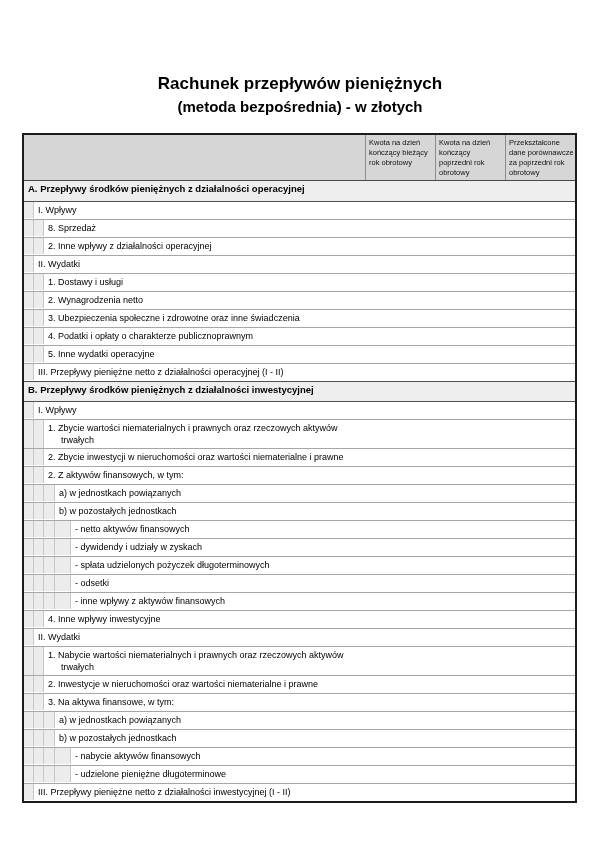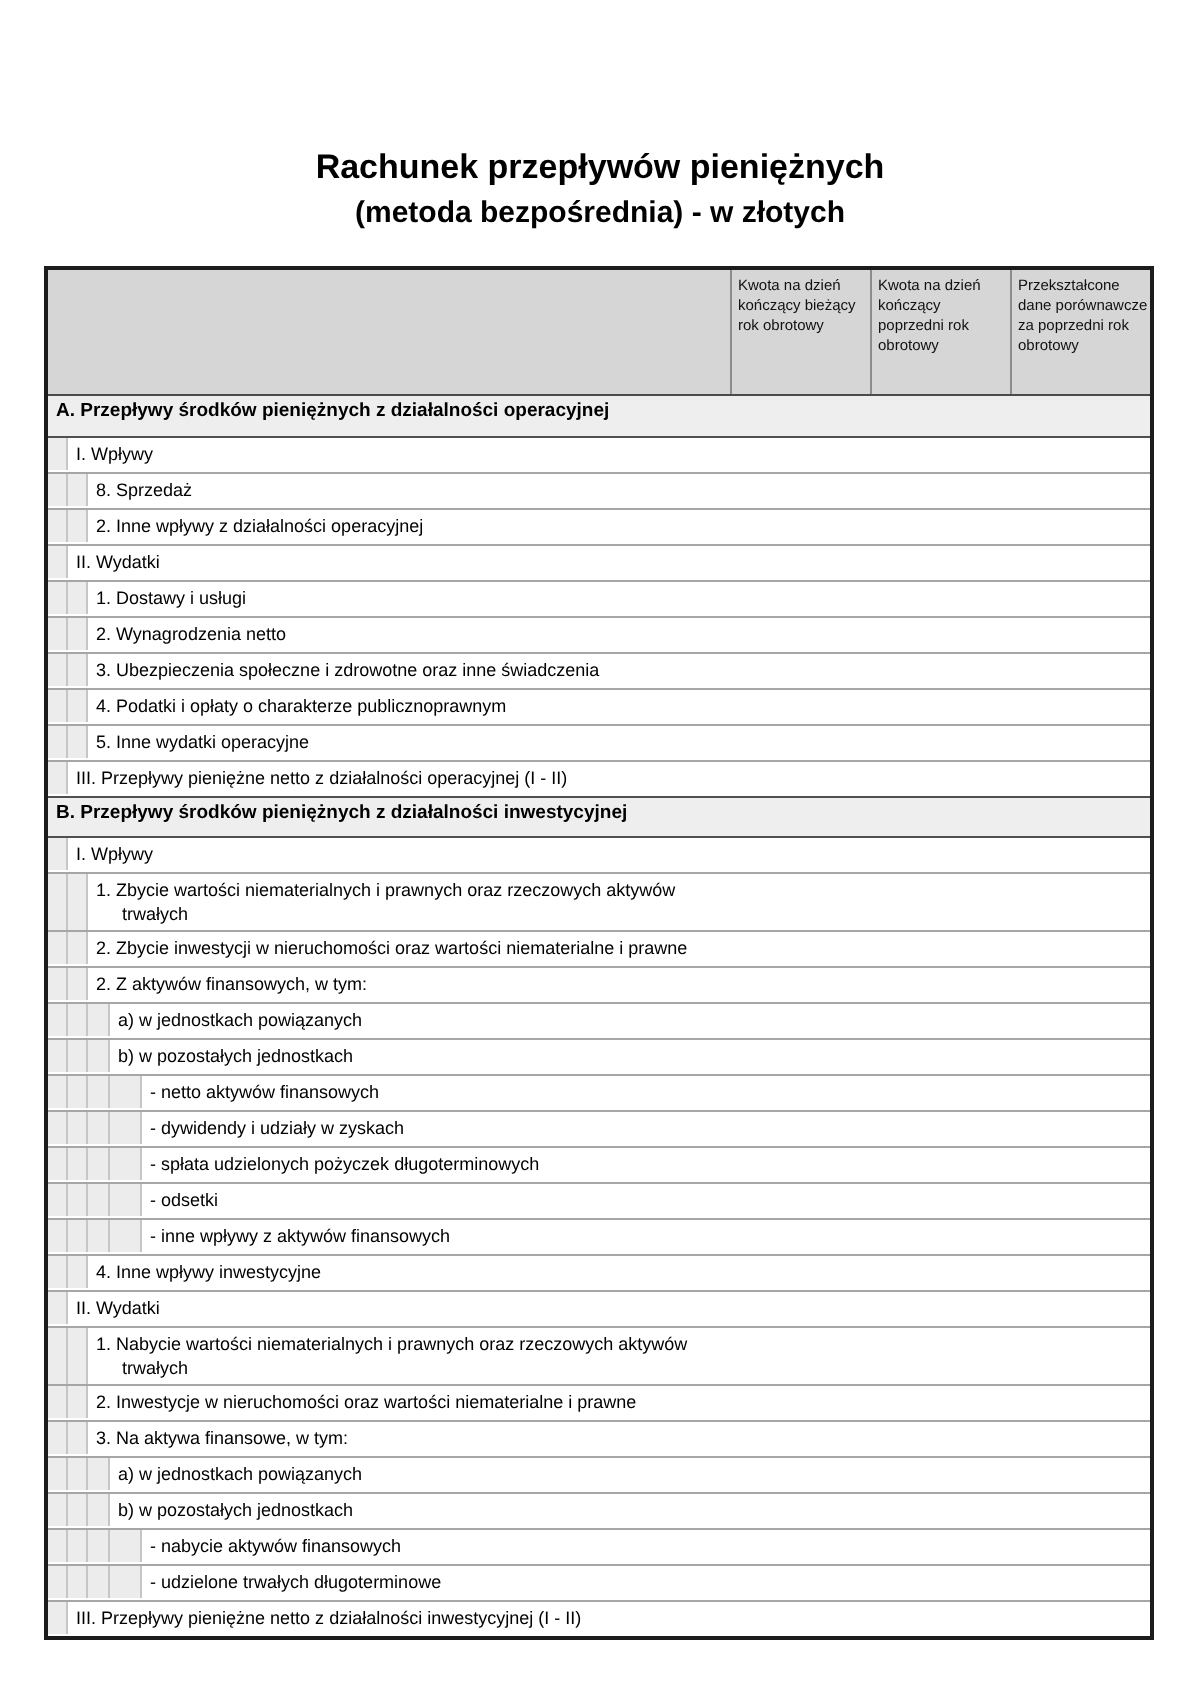--- a/index.html
+++ b/index.html
@@ -22,21 +22,21 @@
     background:#fff;
   }
 
   
   .hrow { display:flex; background:#d6d6d6; border-bottom:1px solid #4a4a4a; min-height:33px; }
   .hlabel { width:341px; flex:none; }
   .hval {
     width:70px; flex:none;
     border-left:1px solid #8c8c8c;
     font-size:7.5px; line-height:1.32;
-    padding:3px 1px 19px 3px; color:#111;
+    padding:3px 1px 2px 3px; color:#111;
   }
 
   
   .trow { display:flex; min-height:18px; background:#fff; align-items:flex-start; }
   .trow + .trow { border-top:1px solid #a6a6a6; }
   .trow.section { background:#eeeeee; min-height:20px; }
   .trow + .trow.section { border-top-color:#4f4f4f; }
   .trow.section + .trow { border-top-color:#4f4f4f; }
 
   .labelwrap { width:341px; flex:none; display:flex; align-items:stretch; }
@@ -442,21 +442,21 @@
         <div class="val"></div>
         <div class="val"></div>
       </div>
       <div class="trow">
         <div class="labelwrap">
           <div class="g" style="width: 10px;"></div>
           <div class="g" style="width: 10px;"></div>
           <div class="g" style="width: 11px;"></div>
           <div class="g" style="width: 16px;"></div>
           <div class="lbl">
-            <span>- udzielone trwałych długoterminowe</span>
+            <span>- udzielone pieniężne długoterminowe</span>
           </div>
         </div>
         <div class="val"></div>
         <div class="val"></div>
         <div class="val"></div>
       </div>
       <div class="trow">
         <div class="labelwrap">
           <div class="g" style="width: 10px;"></div>
           <div class="lbl">

